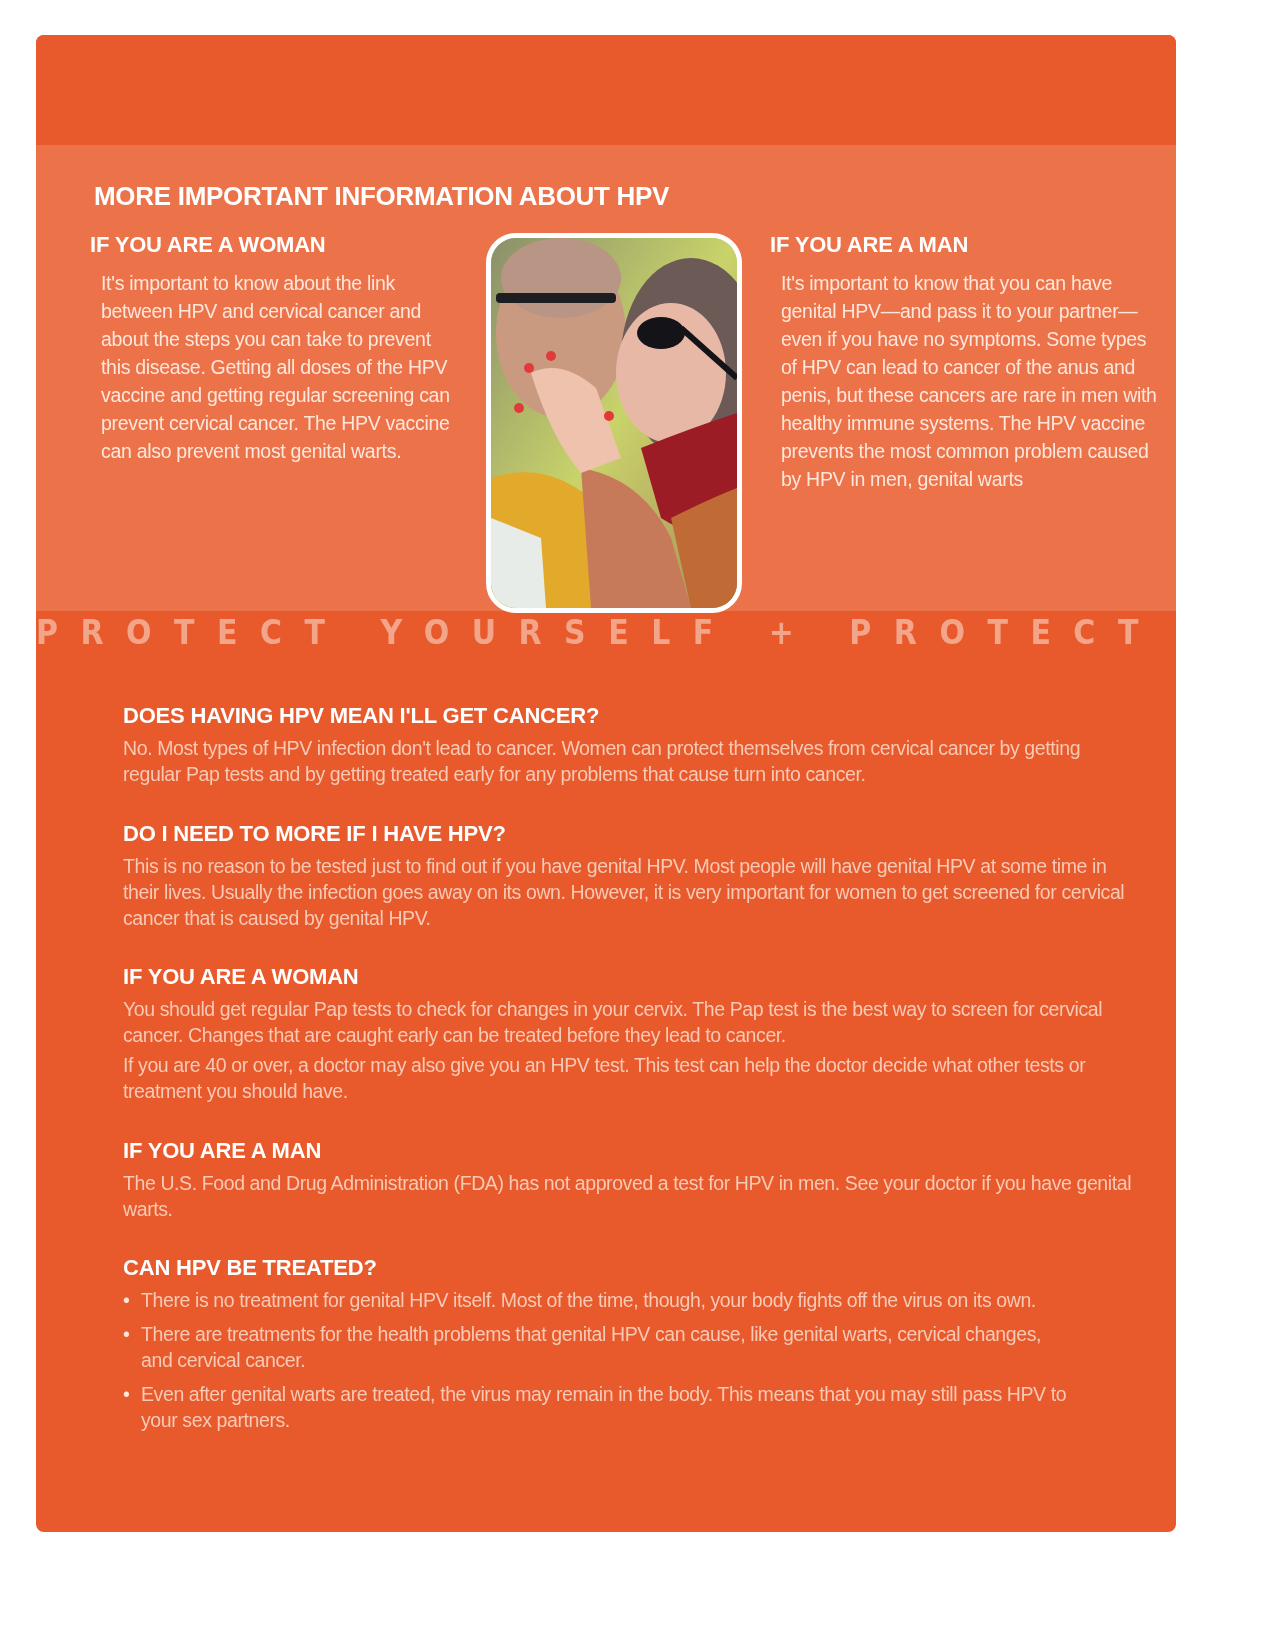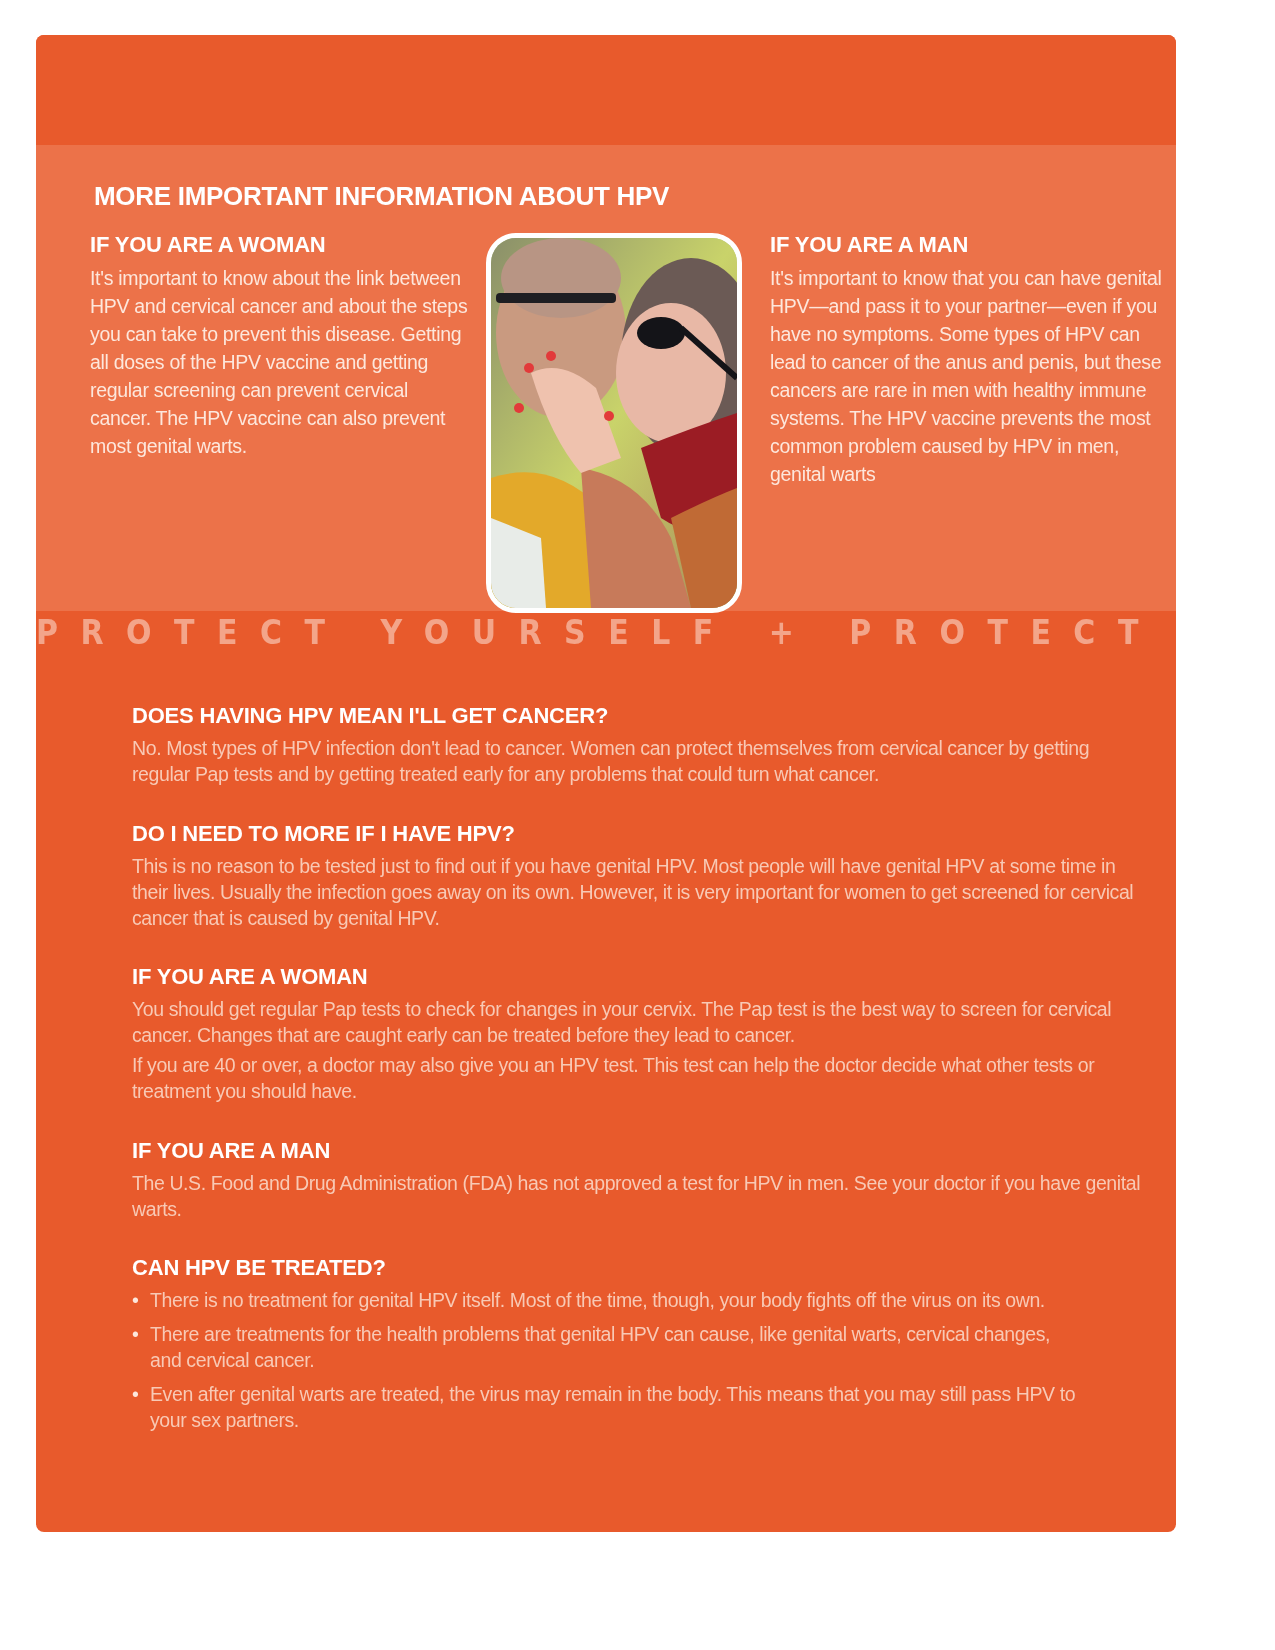--- a/index.html
+++ b/index.html
@@ -12,34 +12,34 @@
     border-radius: 8px; overflow: hidden; background: #e85a2c;
   }
   .top-band { position: absolute; left: 0; top: 0; width: 100%; height: 110px; background: #e85a2c; }
   .light-band { position: absolute; left: 0; top: 110px; width: 100%; height: 466px; background: #ec7249; }
   .main-title {
     position: absolute; left: 58px; top: 146px; color: #ffffff; font-weight: bold;
     font-size: 26px; letter-spacing: -0.3px; margin: 0;
   }
   .col { position: absolute; color: #fde7dc; }
   .col h3 { margin: 0 0 6px 0; font-size: 22px; font-weight: bold; color: #ffffff; letter-spacing: -0.2px; }
-  .col p { margin: 0; font-size: 19.5px; line-height: 28px; letter-spacing: -0.3px; }
+  .col p { margin: 11px; font-size: 19.5px; line-height: 28px; letter-spacing: -0.3px; }
   .col-woman { left: 54px; top: 197px; width: 380px; }
   .col-man { left: 734px; top: 197px; width: 400px; }
   .photo {
     position: absolute; left: 450px; top: 198px; width: 246px; height: 370px;
     border: 5px solid #ffffff; border-radius: 30px; overflow: hidden; background: #b9c48a;
   }
   .photo svg { display: block; width: 100%; height: 100%; }
   .tagline {
     position: absolute; left: 0; top: 580px; width: 1140px; white-space: nowrap;
     color: #f3a58a; font-family: "DejaVu Sans", sans-serif; font-weight: bold;
     font-size: 30px; letter-spacing: 22.5px; transform: scaleY(1.1);
   }
-  .faq { position: absolute; left: 96px; width: 1010px; color: #f8c9b5; }
+  .faq { position: absolute; left: 87px; width: 1010px; color: #f8c9b5; }
   .faq h3 { margin: 0 0 6px 0; font-size: 22px; font-weight: bold; color: #ffffff; letter-spacing: -0.2px; }
   .faq p { margin: 0 0 4px 0; font-size: 19.5px; line-height: 26px; letter-spacing: -0.4px; }
   .faq ul { margin: 0; padding: 0; list-style: none; }
   .faq li { position: relative; padding-left: 18px; font-size: 19.5px; line-height: 26px; letter-spacing: -0.4px; margin-bottom: 8px; width: 930px; }
   .faq li .bullet { position: absolute; left: 0; top: 0; color: #fde7dc; }
 </style>
 </head>
 <body>
 
 <div class="card">
@@ -93,21 +93,21 @@
 
   <div class="col col-man">
     <h3>IF YOU ARE A MAN</h3>
     <p>It's important to know that you can have genital HPV—and pass it to your partner—even if you have no symptoms. Some types of HPV can lead to cancer of the anus and penis, but these cancers are rare in men with healthy immune systems. The HPV vaccine prevents the most common problem caused by HPV in men, genital warts</p>
   </div>
 
   <div class="tagline">PROTECT YOURSELF + PROTECT YOUR PARTNER</div>
 
   <div class="faq" style="top: 668px;">
     <h3>DOES HAVING HPV MEAN I'LL GET CANCER?</h3>
-    <p>No. Most types of HPV infection don't lead to cancer. Women can protect themselves from cervical cancer by getting regular Pap tests and by getting treated early for any problems that could turn what cancer.</p>
+    <p>No. Most types of HPV infection don't lead to cancer. Women can protect themselves from cervical cancer by getting regular Pap tests and by getting treated early for any problems that cause turn into cancer.</p>
   </div>
 
   <div class="faq" style="top: 786px;">
     <h3>DO I NEED TO MORE IF I HAVE HPV?</h3>
     <p>This is no reason to be tested just to find out if you have genital HPV. Most people will have genital HPV at some time in their lives. Usually the infection goes away on its own. However, it is very important for women to get screened for cervical cancer that is caused by genital HPV.</p>
   </div>
 
   <div class="faq" style="top: 929px;">
     <h3>IF YOU ARE A WOMAN</h3>
     <p>You should get regular Pap tests to check for changes in your cervix. The Pap test is the best way to screen for cervical cancer. Changes that are caught early can be treated before they lead to cancer.</p>

